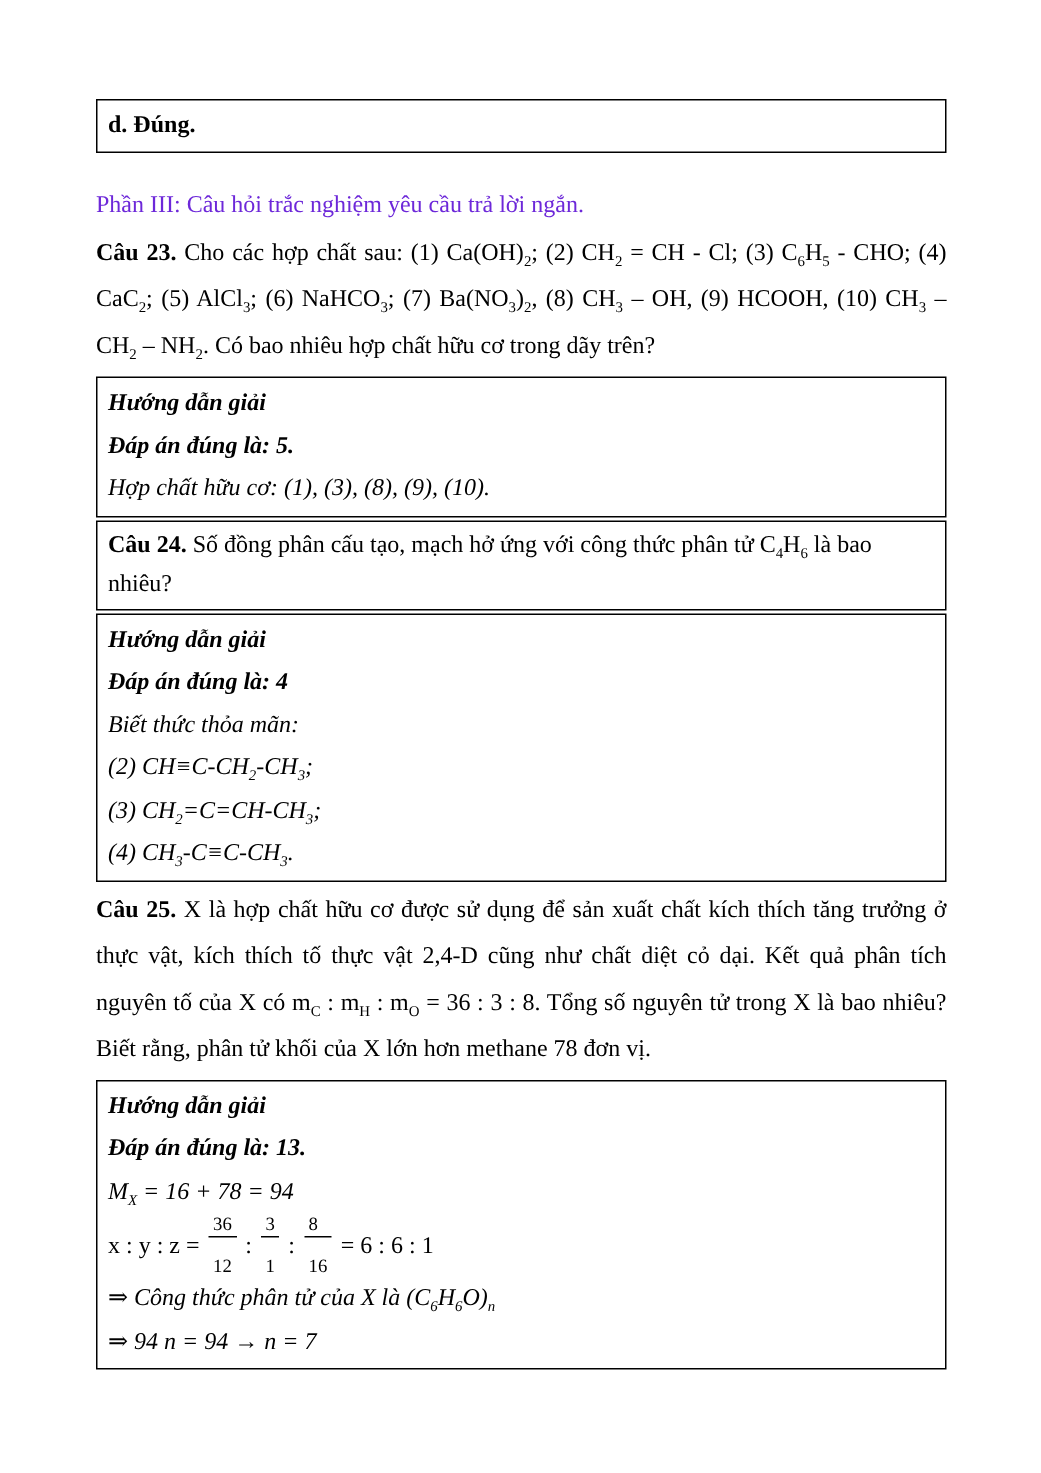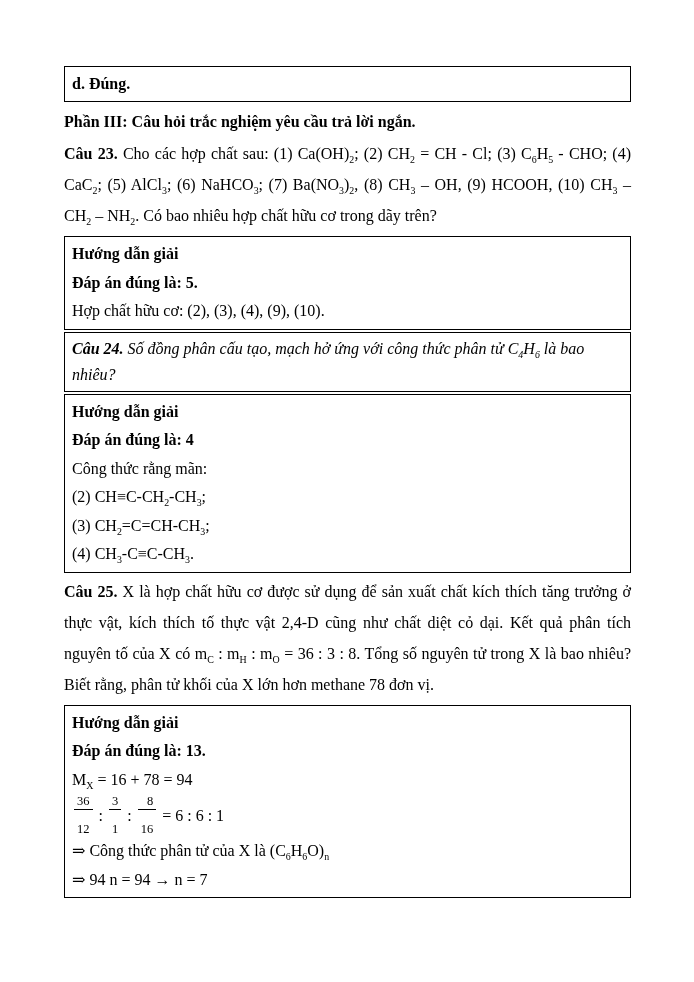--- a/index.html
+++ b/index.html
@@ -19,87 +19,88 @@
     margin-bottom: 2px;
     background: #ffffff;
   }
   .box + .box { margin-top: 0; }
   .para {
     text-align: justify;
     line-height: 31px;
     margin: 3px 0 5px 0;
   }
   .heading-red {
-    color: #000000;
-    font-weight: bold;
+    color: #6d28d9;
+    font-weight: normal;
     line-height: 26px;
-    margin: 7px 0 2px 0;
+    margin: 22px 0 2px 0;
   }
   .bold { font-weight: bold; }
   .line { line-height: 28px; }
-  .sol-line { line-height: 28.5px; }
+  .sol-line { line-height: 28.5px; font-style: italic; }
   sub { font-size: 0.62em; line-height: 0; }
   .ratio-line {
     display: flex;
     align-items: center;
     min-height: 42px;
     line-height: 42px;
   }
   .pre { white-space: pre; }
   .frac {
     display: inline-block;
-    text-align: right;
+    text-align: left;
     vertical-align: middle;
     font-size: 12.5px;
     line-height: 1.2;
     margin: 0 2px;
   }
   .frac .num { display: block; border-bottom: 1px solid #000; padding: 0 3px; }
   .frac .den { display: block; padding: 0 3px; margin-top: 12px; }
-  .q-row { line-height: 26px; font-style: italic; }
+  .q-row { line-height: 26px; }
 </style>
 </head>
 <body>
 
 <div class="page">
 
   <div class="box">
     <p class="line bold">d. Đúng.</p>
   </div>
 
   <p class="heading-red">Phần III: Câu hỏi trắc nghiệm yêu cầu trả lời ngắn.</p>
 
   <p class="para"><span class="bold">Câu 23.</span><span> Cho các hợp chất sau: (1) Ca(OH)<sub>2</sub>; (2) CH<sub>2</sub> = CH - Cl; (3) C<sub>6</sub>H<sub>5</sub> - CHO; (4) CaC<sub>2</sub>; (5) AlCl<sub>3</sub>; (6) NaHCO<sub>3</sub>; (7) Ba(NO<sub>3</sub>)<sub>2</sub>, (8) CH<sub>3</sub> – OH, (9) HCOOH, (10) CH<sub>3</sub> – CH<sub>2</sub> – NH<sub>2</sub>. Có bao nhiêu hợp chất hữu cơ trong dãy trên?</span></p>
 
   <div class="box">
     <p class="sol-line bold">Hướng dẫn giải</p>
     <p class="sol-line bold">Đáp án đúng là: 5.</p>
-    <p class="sol-line">Hợp chất hữu cơ: (2), (3), (4), (9), (10).</p>
+    <p class="sol-line">Hợp chất hữu cơ: (1), (3), (8), (9), (10).</p>
   </div>
 
   <div class="box">
     <p class="q-row"><span class="bold">Câu 24.</span><span> Số đồng phân cấu tạo, mạch hở ứng với công thức phân tử C<sub>4</sub>H<sub>6</sub> là bao nhiêu?</span></p>
   </div>
 
   <div class="box">
     <p class="sol-line bold">Hướng dẫn giải</p>
     <p class="sol-line bold">Đáp án đúng là: 4</p>
-    <p class="sol-line">Công thức rằng mãn:</p>
+    <p class="sol-line">Biết thức thỏa mãn:</p>
     <p class="sol-line">(2) CH≡C-CH<sub>2</sub>-CH<sub>3</sub>;</p>
     <p class="sol-line">(3) CH<sub>2</sub>=C=CH-CH<sub>3</sub>;</p>
     <p class="sol-line">(4) CH<sub>3</sub>-C≡C-CH<sub>3</sub>.</p>
   </div>
 
   <p class="para"><span class="bold">Câu 25.</span><span> X là hợp chất hữu cơ được sử dụng để sản xuất chất kích thích tăng trưởng ở thực vật, kích thích tố thực vật 2,4-D cũng như chất diệt cỏ dại. Kết quả phân tích nguyên tố của X có m<sub>C</sub> : m<sub>H</sub> : m<sub>O</sub> = 36 : 3 : 8. Tổng số nguyên tử trong X là bao nhiêu? Biết rằng, phân tử khối của X lớn hơn methane 78 đơn vị.</span></p>
 
   <div class="box">
     <p class="sol-line bold">Hướng dẫn giải</p>
     <p class="sol-line bold">Đáp án đúng là: 13.</p>
     <p class="sol-line">M<sub>X</sub> = 16 + 78 = 94</p>
     <div class="ratio-line">
+      <span class="pre">x : y : z = </span>
       <span class="frac">
           <span class="num">36</span>
           <span class="den">12</span>
         </span>
       <span class="pre"> : </span>
       <span class="frac">
           <span class="num">3</span>
           <span class="den">1</span>
         </span>
       <span class="pre"> : </span>

